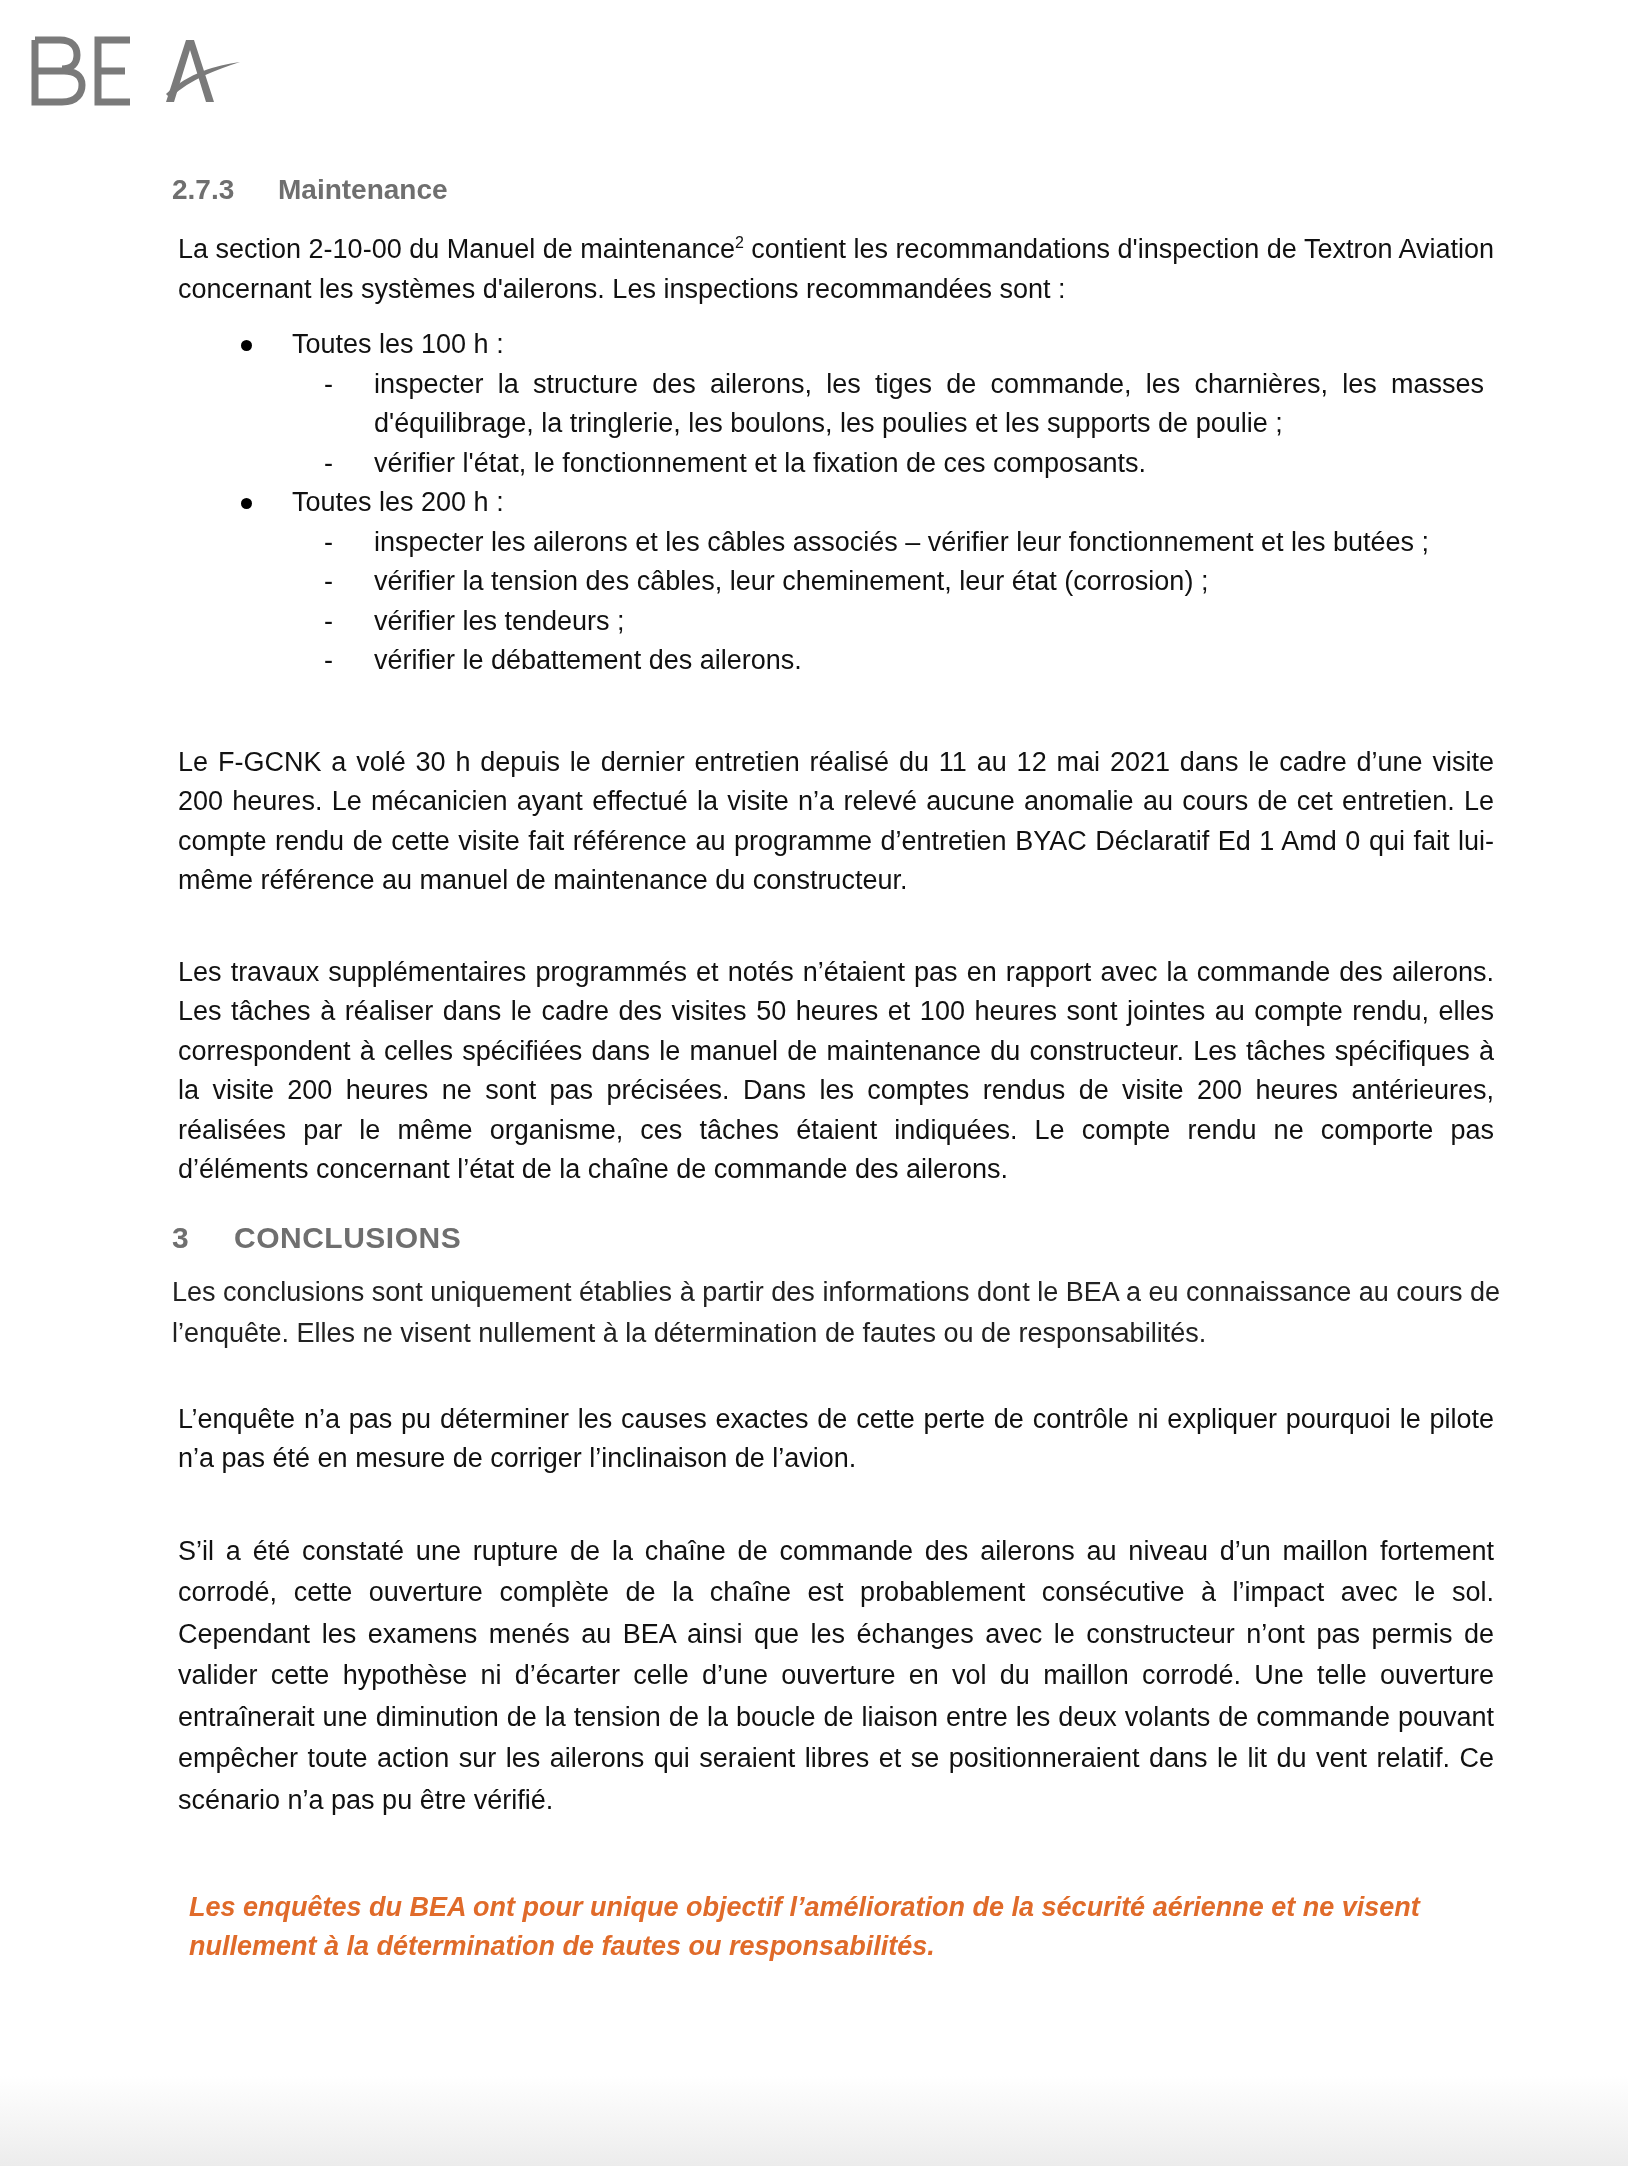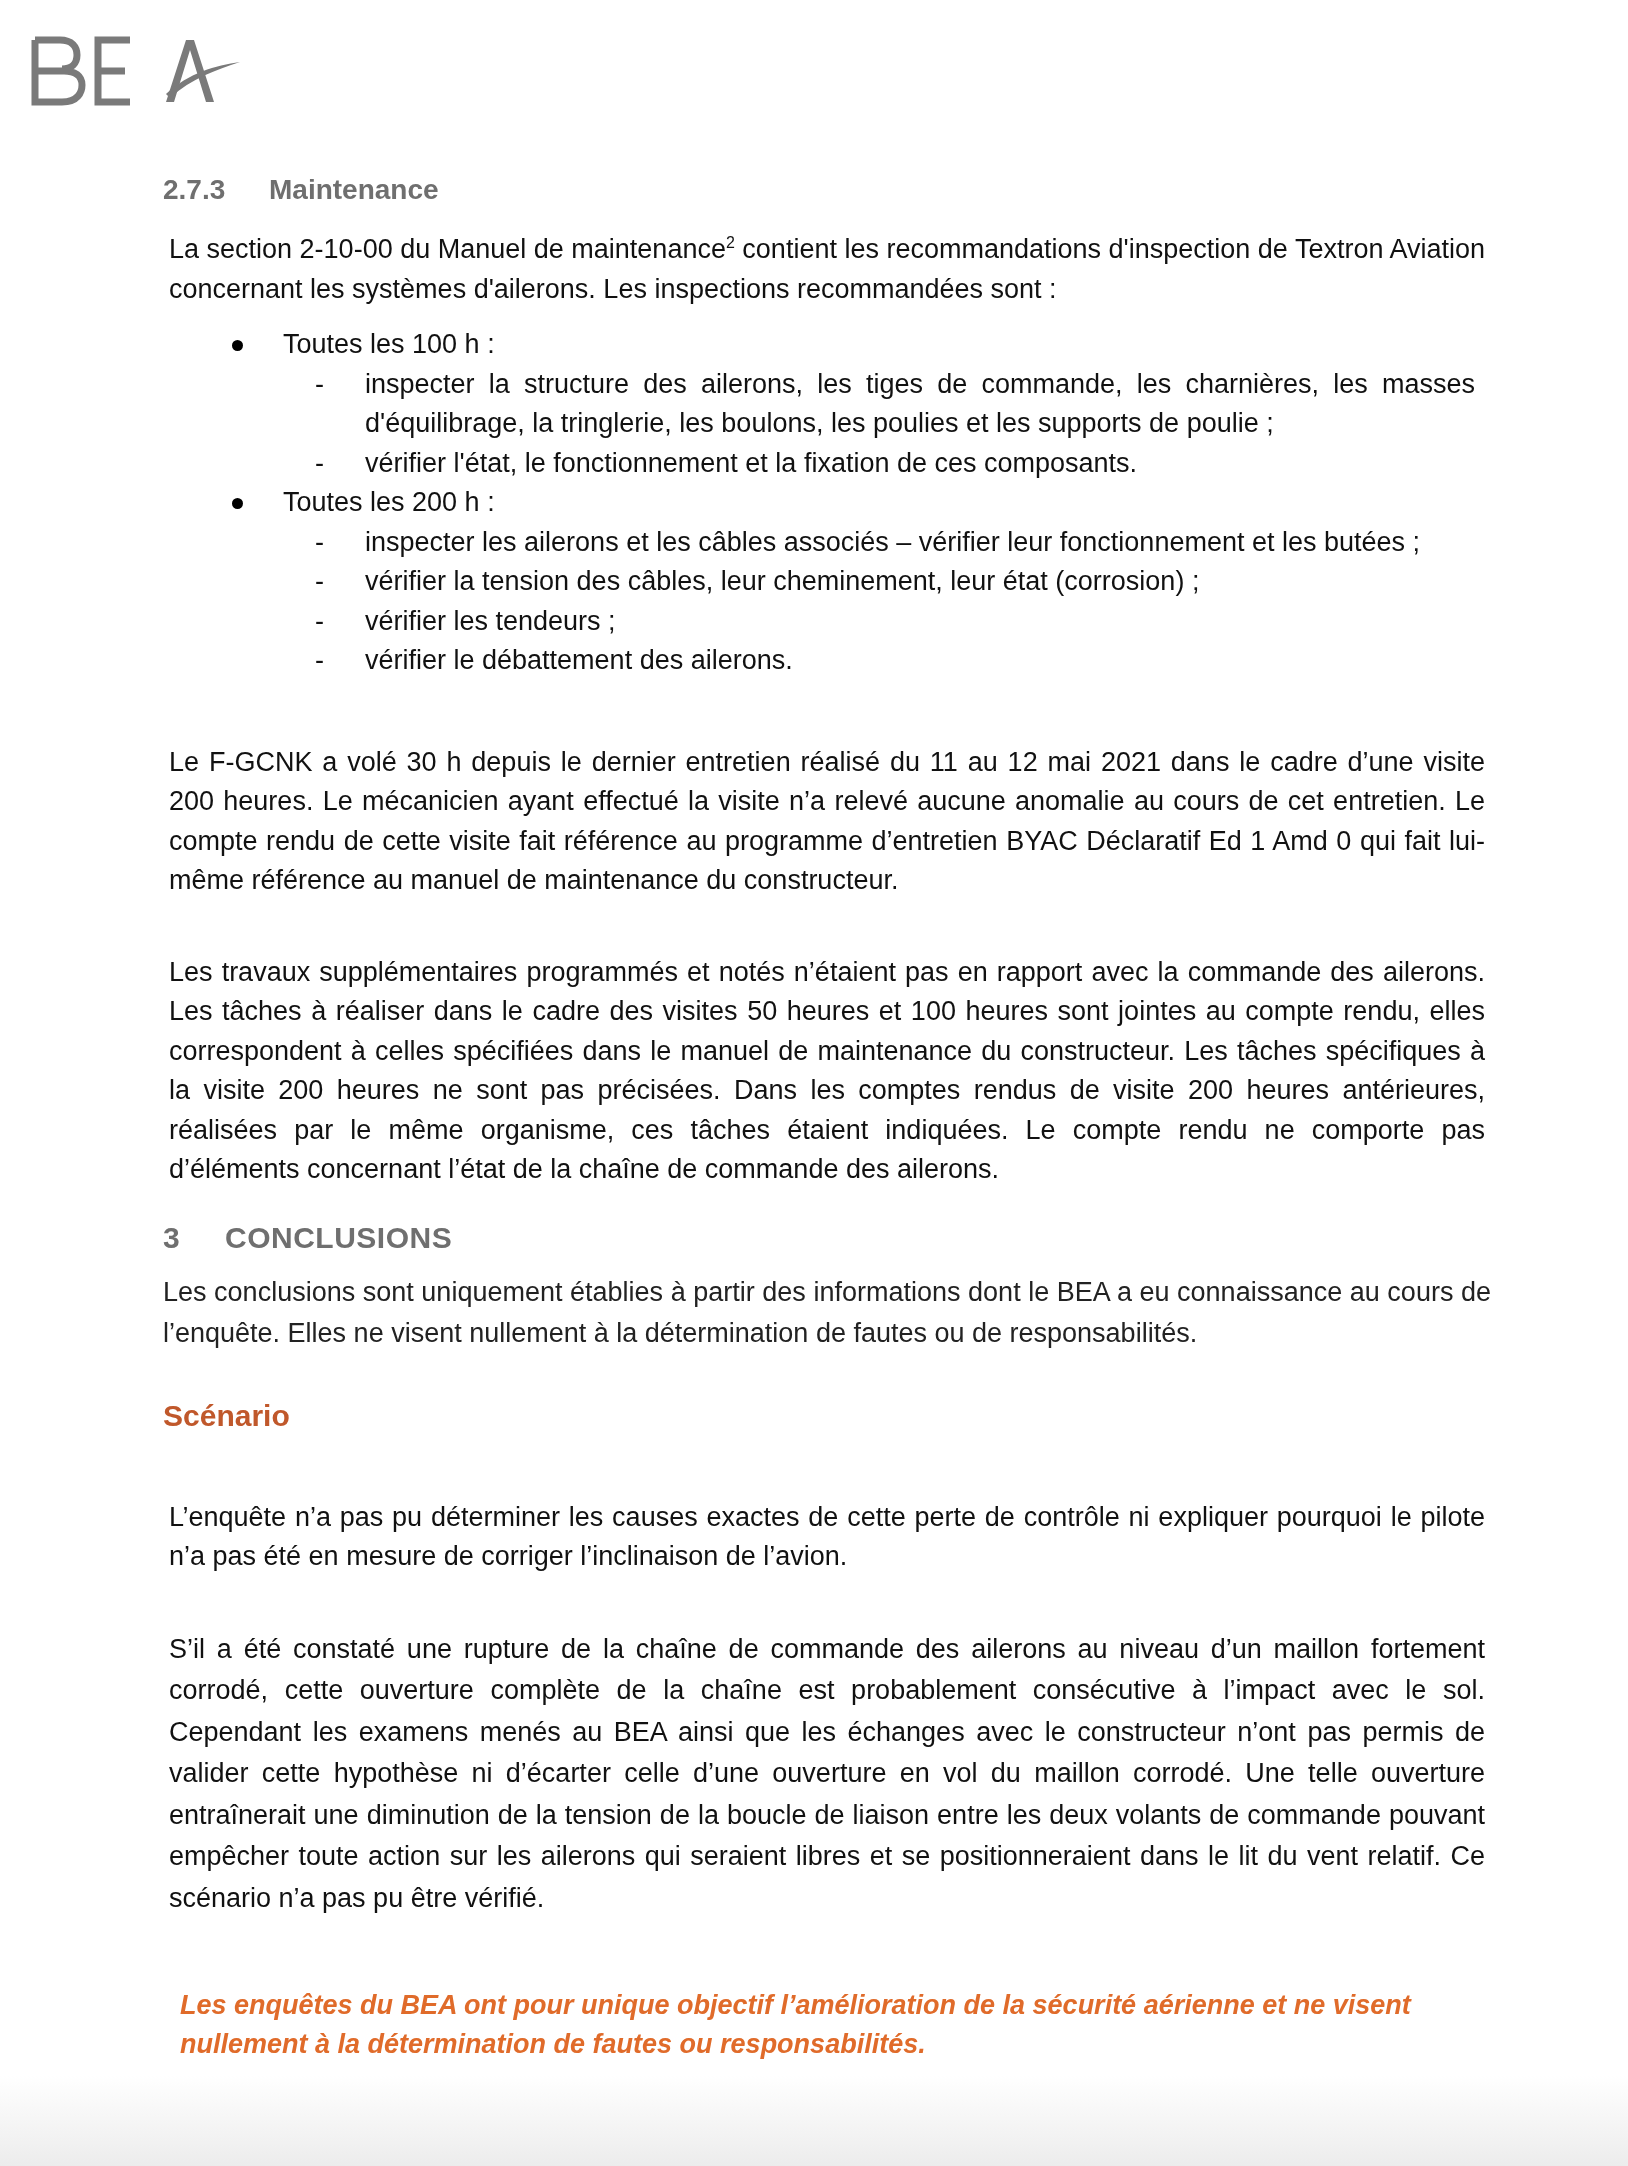--- a/index.html
+++ b/index.html
@@ -24,21 +24,21 @@
     }
     .logo {
       position: absolute;
       left: 30px;
       top: 36px;
       width: 210px;
       height: 72px;
     }
     .page {
       position: absolute;
-      left: 163px;
+      left: 172px;
       top: 170px;
       width: 1328px;
     }
     .h2 {
       font-weight: bold;
       font-size: 28px;
       color: #6f6f6f;
       margin: 0 0 20px 0;
       height: 40px;
       line-height: 40px;
@@ -179,21 +179,20 @@
   <p class="just">Les travaux supplémentaires programmés et notés n’étaient pas en rapport avec la commande des ailerons. Les tâches à réaliser dans le cadre des visites 50 heures et 100 heures sont jointes au compte rendu, elles correspondent à celles spécifiées dans le manuel de maintenance du constructeur. Les tâches spécifiques à la visite 200 heures ne sont pas précisées. Dans les comptes rendus de visite 200 heures antérieures, réalisées par le même organisme, ces tâches étaient indiquées. Le compte rendu ne comporte pas d’éléments concernant l’état de la chaîne de commande des ailerons.</p>
 
   <div style="height:20px"></div>
   <div class="h1">
     <span class="num">3</span>
     <span>CONCLUSIONS</span>
   </div>
 
   <p class="italic-note">Les conclusions sont uniquement établies à partir des informations dont le BEA a eu connaissance au cours de l’enquête. Elles ne visent nullement à la détermination de fautes ou de responsabilités.</p>
 
-  <div class="scenario-title">Scénario</div>
 
   <div class="para-gap"></div>
   <p class="just">L’enquête n’a pas pu déterminer les causes exactes de cette perte de contrôle ni expliquer pourquoi le pilote n’a pas été en mesure de corriger l’inclinaison de l’avion.</p>
   <div class="para-gap"></div>
   <p class="just" style="line-height:41.5px">S’il a été constaté une rupture de la chaîne de commande des ailerons au niveau d’un maillon fortement corrodé, cette ouverture complète de la chaîne est probablement consécutive à l’impact avec le sol. Cependant les examens menés au BEA ainsi que les échanges avec le constructeur n’ont pas permis de valider cette hypothèse ni d’écarter celle d’une ouverture en vol du maillon corrodé. Une telle ouverture entraînerait une diminution de la tension de la boucle de liaison entre les deux volants de commande pouvant empêcher toute action sur les ailerons qui seraient libres et se positionneraient dans le lit du vent relatif. Ce scénario n’a pas pu être vérifié.</p>
 
   <div style="height:44px"></div>
   <p class="footer-note" style="width:1270px">Les enquêtes du BEA ont pour unique objectif l’amélioration de la sécurité aérienne et ne visent nullement à la détermination de fautes ou responsabilités.</p>
 </div>
 

